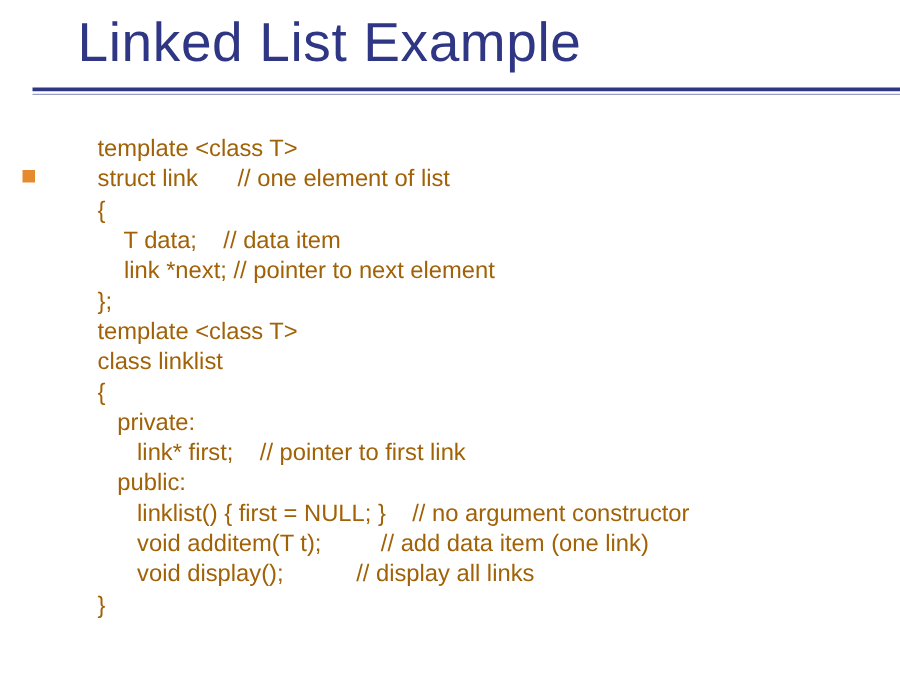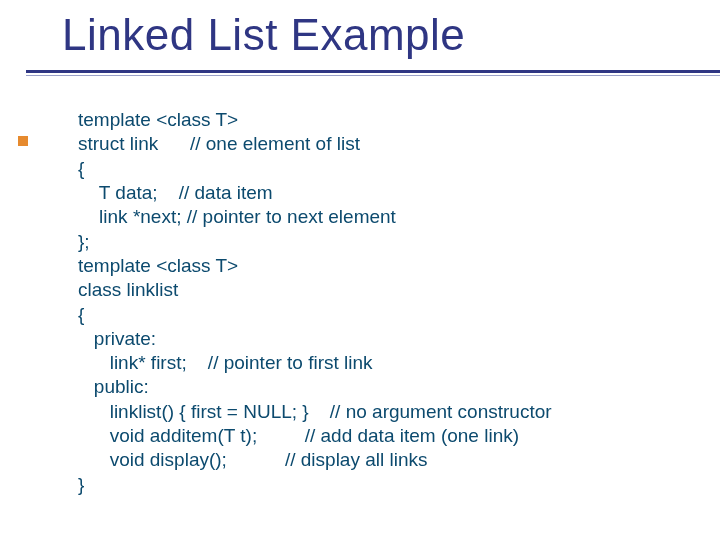--- a/index.html
+++ b/index.html
@@ -55,21 +55,21 @@
     top: 66px;
     width: 10px;
     height: 10px;
     background: #e68a2e;
   }
   .body {
     position: absolute;
     top: 108px;
     left: 78px;
     font-size: 19px;
-    color: #0c4a6e;
+    color: #a16207;
     line-height: 1.28;
     white-space: pre;
   }
 </style>
 </head>
 <body>
 
 <div class="slide">
 
   <div class="title">Linked List Example</div>

